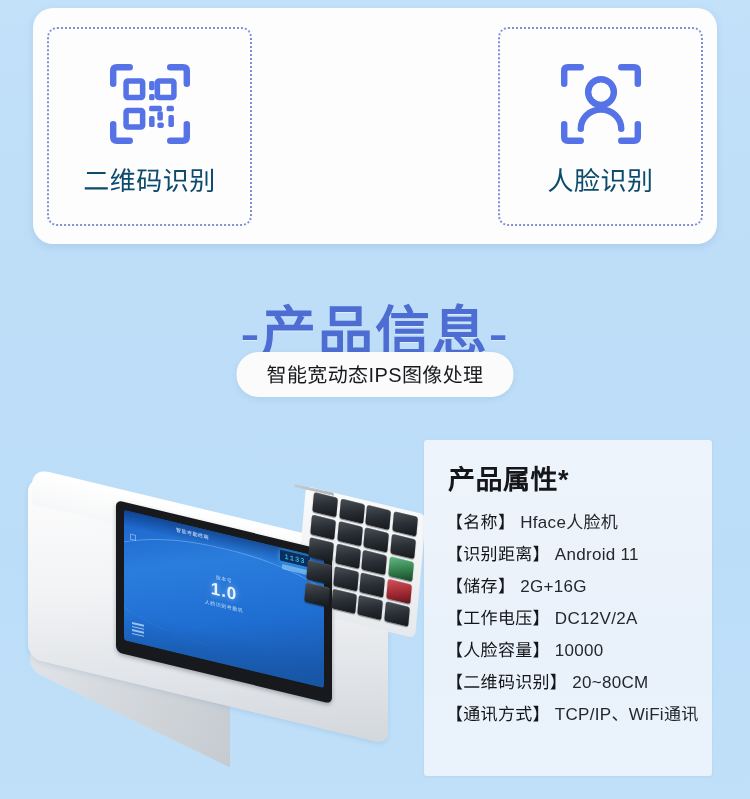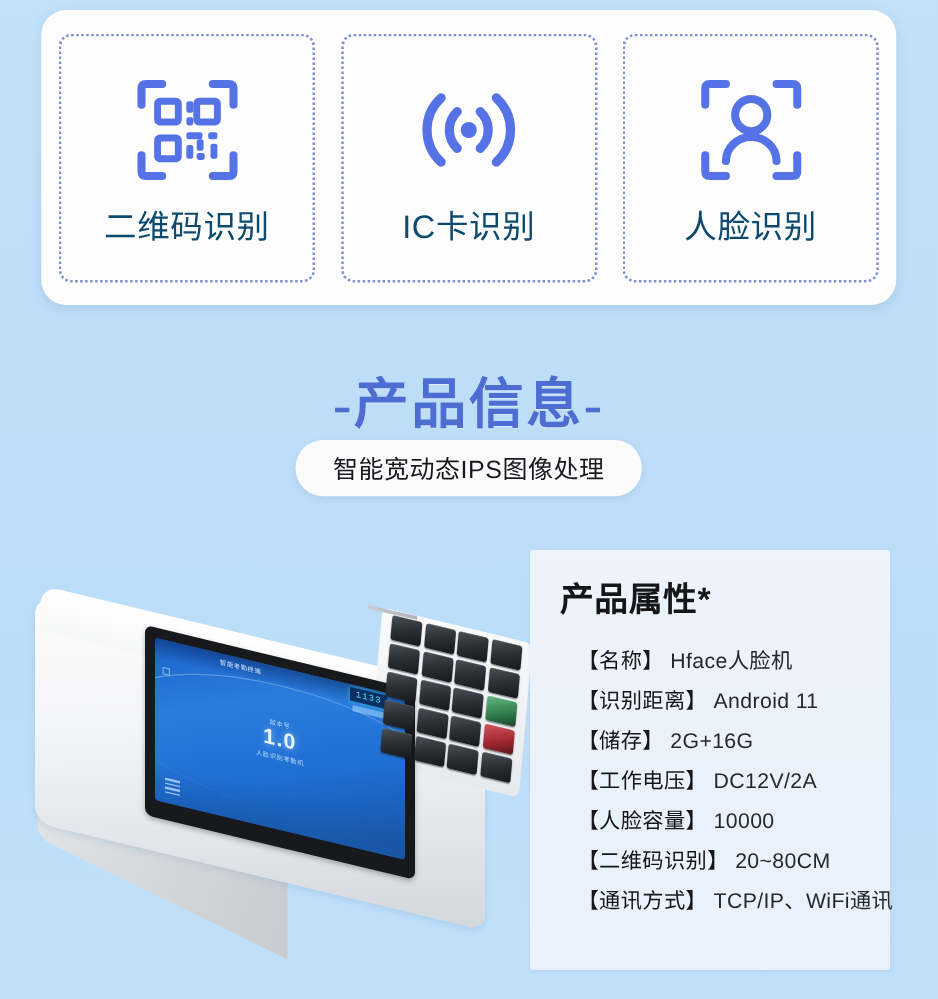--- a/index.html
+++ b/index.html
@@ -47,21 +47,21 @@
     font-family:"Liberation Sans","DejaVu Sans",sans-serif;
     white-space:nowrap;
   }
 
   
   .section-title{
     position:absolute;left:0;right:0;top:287px;
     text-align:center;
     font-family:"Liberation Serif","DejaVu Serif",serif;
     font-weight:bold;
-    font-size:44px;
+    font-size:55px;
     color:#4d6dd2;
     letter-spacing:2px;
     text-shadow:0 1px 0 rgba(255,255,255,.45);
   }
   .subtitle-pill{
     position:absolute;left:50%;top:352px;transform:translateX(-50%);
     background:#fbfbfc;
     border-radius:22px;
     padding:7px 30px 9px;
     font-size:20px;
@@ -213,21 +213,21 @@
     background:linear-gradient(180deg,#eef4fb 0%,#e9f1fa 60%,#eaf2fb 100%);
     border-radius:3px;
     box-sizing:border-box;
     padding:18px 0 10px 22px;
     box-shadow:0 1px 3px rgba(120,160,200,.18);
   }
   .spec-title{
     font-size:27px;font-weight:bold;color:#141619;
     letter-spacing:.5px;margin:0 0 10px 2px;
   }
-  .spec-list{list-style:none;margin:16px;padding:0;}
+  .spec-list{list-style:none;margin:0;padding:0;}
   .spec-list li{
     font-size:17px;color:#1d2025;
     line-height:32px;
     letter-spacing:.3px;
     white-space:nowrap;
   }
   .spec-list li.wrap{white-space:normal;line-height:30px;margin-left:-14px;}
   .spec-key{color:#141619;}
   .spec-val{color:#24282e;}
 </style>
@@ -258,34 +258,20 @@
             <rect x="68" y="52" width="8" height="6" rx="2"></rect>
             <rect x="70" y="62" width="6" height="13" rx="2"></rect>
             <rect x="58" y="70" width="7" height="6" rx="2"></rect>
             <rect x="49" y="63" width="6" height="12" rx="2"></rect>
           </g>
         </svg>
       </span>
       <span class="feature-label">二维码识别</span>
     </div>
 
-    <div class="feature-item">
-      <span class="feature-icon">
-        <svg width="92" height="92" viewBox="0 0 100 100">
-          <g fill="none" stroke="#5573e6" stroke-width="8" stroke-linecap="round">
-            <path d="M26 22 A38 38 0 0 0 26 78"></path>
-            <path d="M40 34 A22 22 0 0 0 40 66"></path>
-            <path d="M74 22 A38 38 0 0 1 74 78"></path>
-            <path d="M60 34 A22 22 0 0 1 60 66"></path>
-          </g>
-          <circle cx="50" cy="50" r="7" fill="#5573e6"></circle>
-        </svg>
-      </span>
-      <span class="feature-label">IC卡识别</span>
-    </div>
 
     <div class="feature-item">
       <span class="feature-icon">
         <svg width="92" height="92" viewBox="0 0 100 100">
           <g fill="none" stroke="#5573e6" stroke-width="7" stroke-linecap="round" stroke-linejoin="round">
             <path d="M10 28 L10 14 Q10 10 14 10 L28 10"></path>
             <path d="M72 10 L86 10 Q90 10 90 14 L90 28"></path>
             <path d="M90 72 L90 86 Q90 90 86 90 L72 90"></path>
             <path d="M28 90 L14 90 Q10 90 10 86 L10 72"></path>
             <circle cx="50" cy="37" r="14"></circle>

